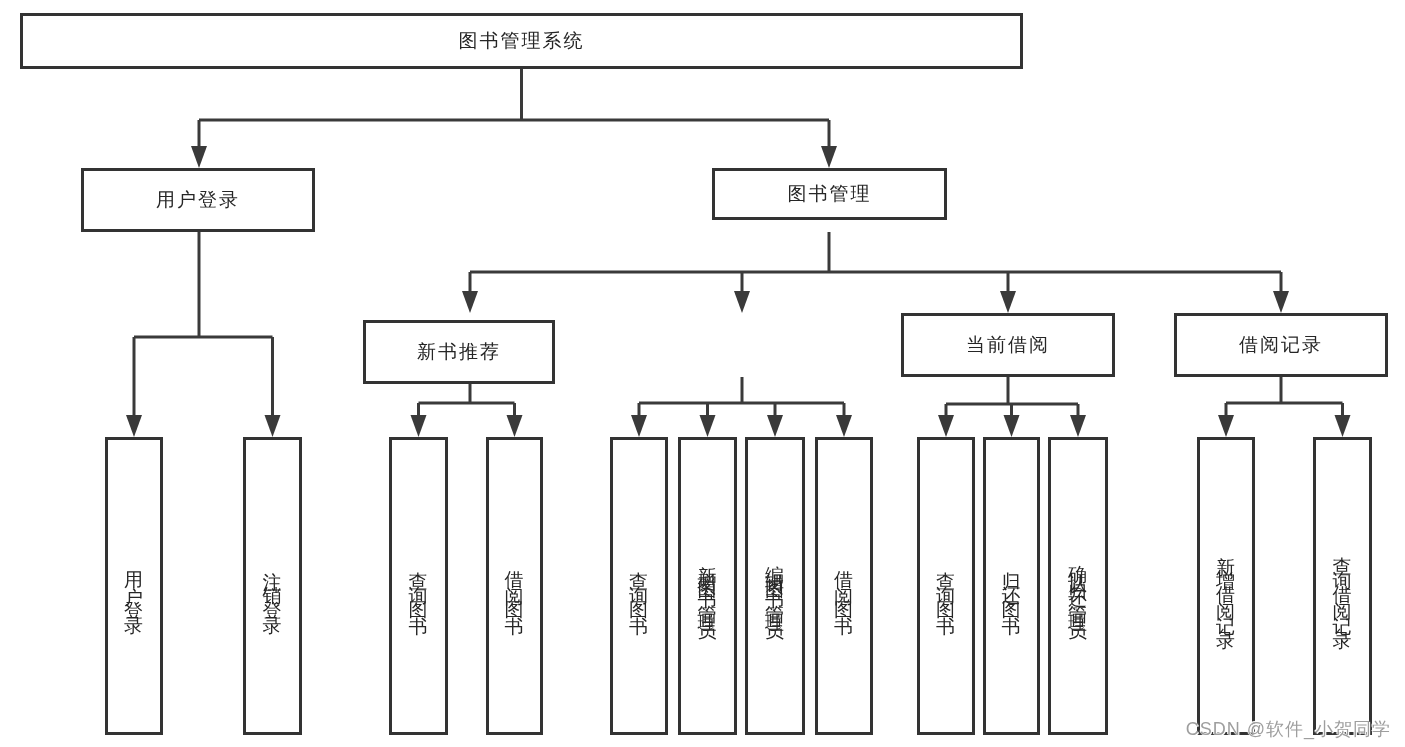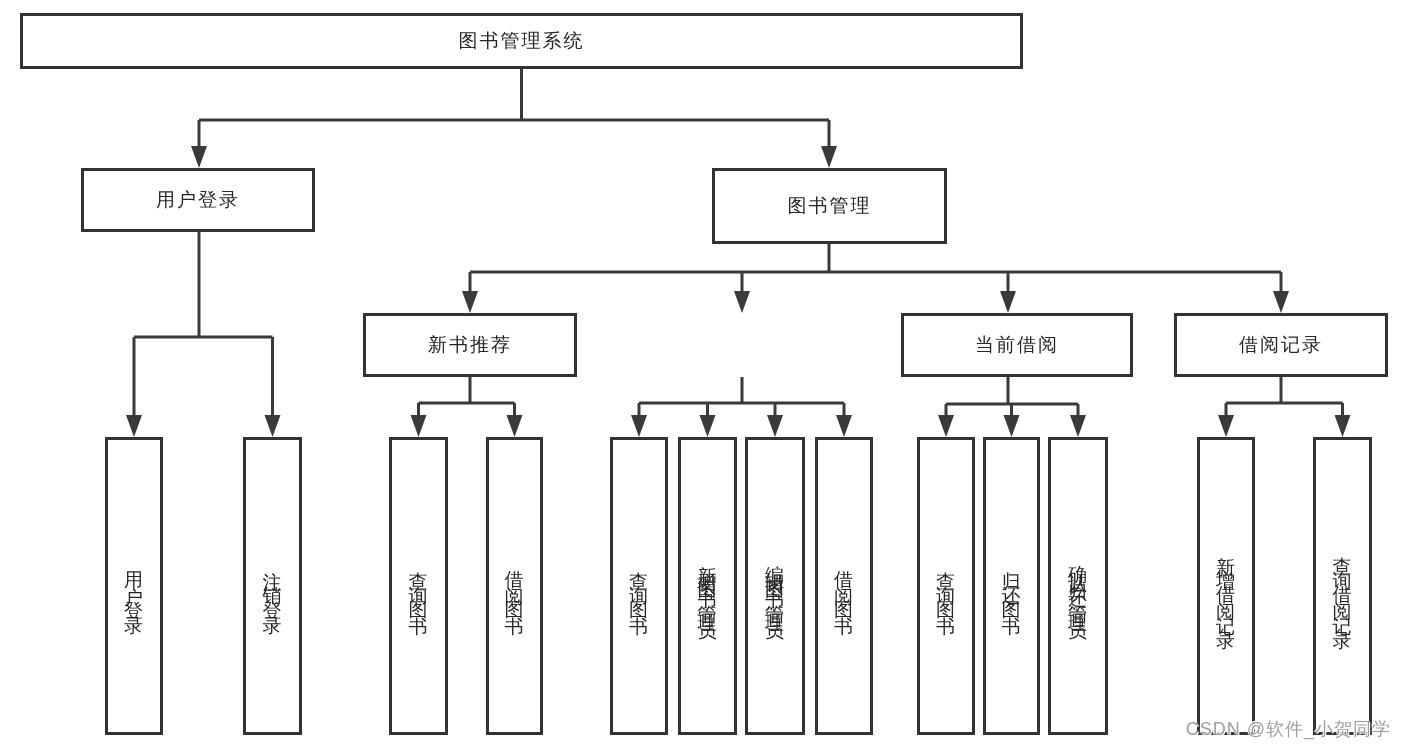--- a/index.html
+++ b/index.html
@@ -136,28 +136,28 @@
     </g>
   </svg>
 
   <div class="h-box" style="left:20px; top:13px; width:1003px; height:56px;">
     <span>图书管理系统</span>
   </div>
 
   <div class="h-box" style="left:81px; top:168px; width:234px; height:64px;">
     <span>用户登录</span>
   </div>
-  <div class="h-box" style="left:712px; top:168px; width:235px; height:76px;">
+  <div class="h-box" style="left:712px; top:168px; width:235px; height:52px;">
     <span>图书管理</span>
   </div>
 
-  <div class="h-box" style="left:363px; top:313px; width:214px; height:64px;">
+  <div class="h-box" style="left:363px; top:320px; width:192px; height:64px;">
     <span>新书推荐</span>
   </div>
-  <div class="h-box" style="left:901px; top:313px; width:232px; height:64px;">
+  <div class="h-box" style="left:901px; top:313px; width:214px; height:64px;">
     <span>当前借阅</span>
   </div>
   <div class="h-box" style="left:1174px; top:313px; width:214px; height:64px;">
     <span>借阅记录</span>
   </div>
 
   <div class="v-box" style="left:105px; width:58px;">
     <span class="v-label">用户登录</span>
   </div>
   <div class="v-box" style="left:243px; width:59px;">

